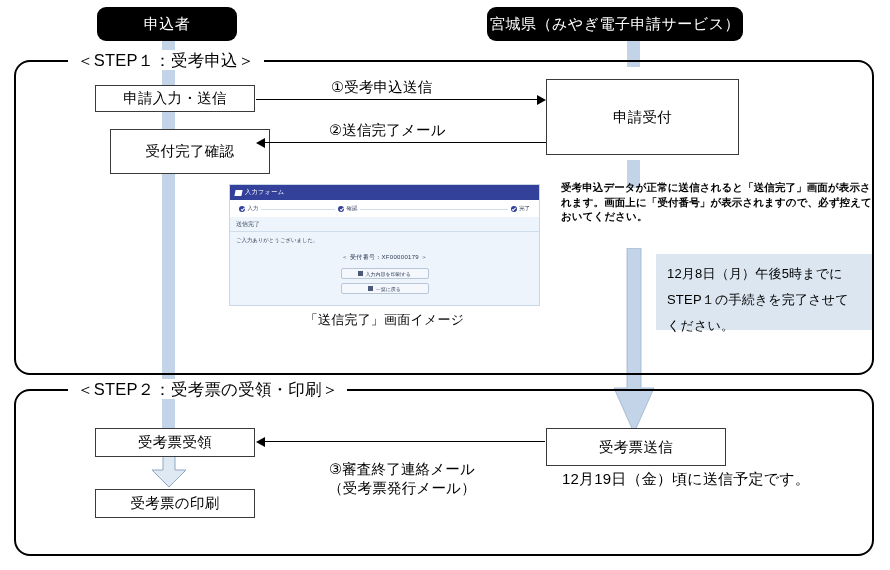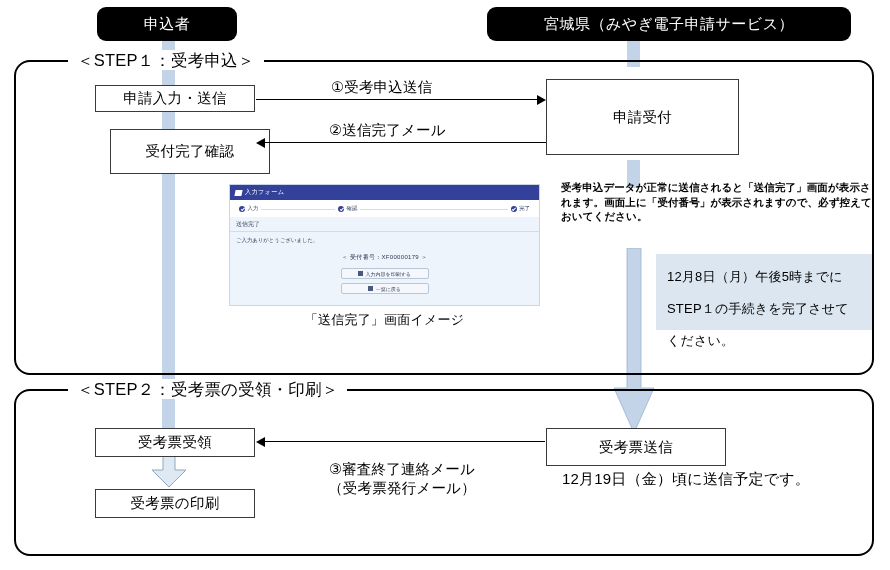--- a/index.html
+++ b/index.html
@@ -22,21 +22,21 @@
     color: #ffffff;
     border-radius: 9px;
     display: flex;
     align-items: center;
     justify-content: center;
     font-size: 15px;
     letter-spacing: 0.5px;
     white-space: nowrap;
   }
   #pill-applicant { left: 97px; top: 7px; width: 140px; height: 34px; text-align: right; }
-  #pill-prefecture { left: 487px; top: 7px; width: 364px; height: 34px; }
+  #pill-prefecture { left: 487px; top: 7px; width: 256px; height: 34px; }
 
   
   .step-box {
     position: absolute;
     border: 2.2px solid #000;
     border-radius: 16px;
     background: transparent;
   }
   #step1-box { left: 14px; top: 60px; width: 860px; height: 315px; }
   #step2-box { left: 14px; top: 389px; width: 860px; height: 167px; }
@@ -148,21 +148,21 @@
   }
 
   
   #deadline-callout {
     position: absolute;
     left: 656px; top: 254px;
     width: 216px; height: 76px;
     background: #dce6f1;
     padding: 7px 11px 0 11px;
     font-size: 13px;
-    line-height: 32px;
+    line-height: 26px;
     letter-spacing: 0.2px;
   }
 
   
   #send-date-note {
     position: absolute;
     left: 562px; top: 470px;
     font-size: 15px;
     white-space: nowrap;
     letter-spacing: 0.2px;

